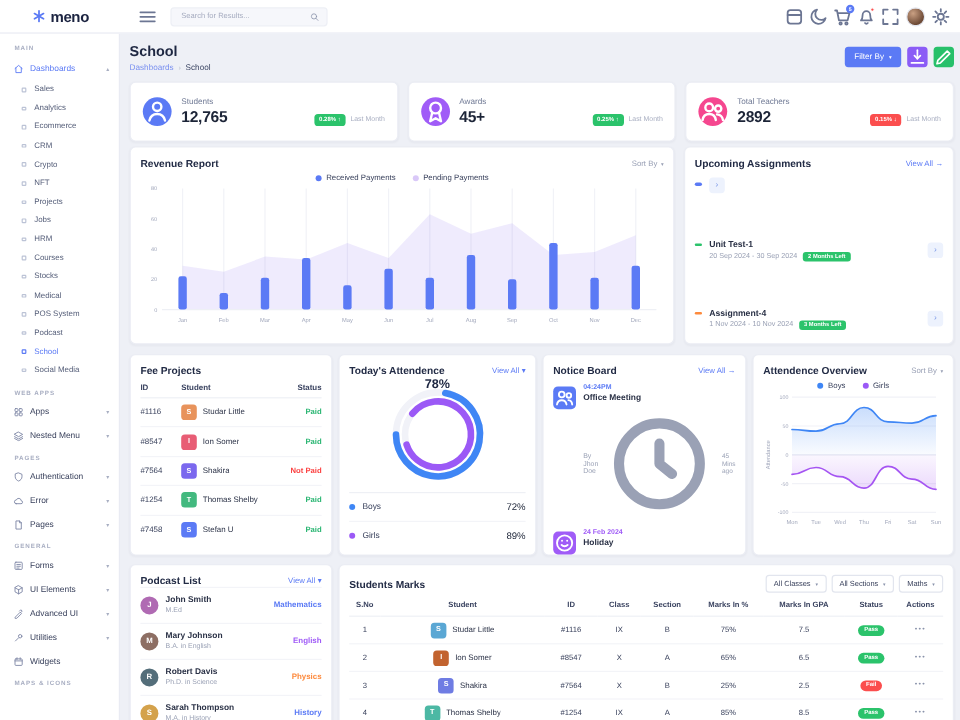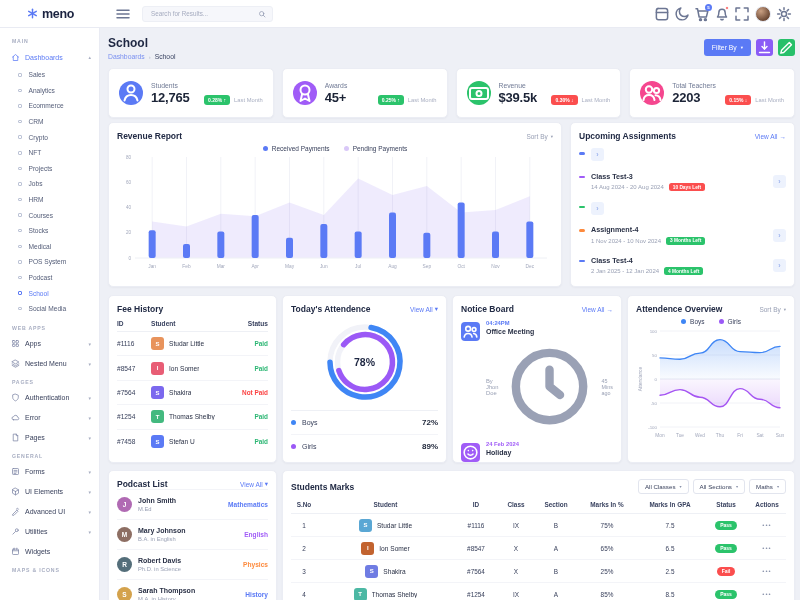--- a/index.html
+++ b/index.html
@@ -124,26 +124,26 @@
   .fee-row{border-bottom:1px solid #f3f4f8;height:25.2px;font-size:6.6px;color:#39415c;}
   .fee-row:last-child{border-bottom:none;}
   .stud{display:flex;align-items:center;gap:5px;min-width:0;}
   .avatar{width:13px;height:13px;border-radius:3px;color:#fff;font-size:6px;font-weight:bold;
     display:inline-flex;align-items:center;justify-content:center;flex:none;}
   .s-name{font-size:6.6px;color:#2a3146;white-space:nowrap;overflow:hidden;}
   .status-txt{text-align:right;font-weight:bold;font-size:6.4px;}
   .ok{color:#2bb673;} .bad{color:#fb4242;}
 
   .att-card{width:165px;flex:none;display:flex;flex-direction:column;}
-  .donut-wrap{position:relative;flex:1;display:flex;align-items:center;justify-content:center;}
+  .donut-wrap{position:relative;flex:1;display:flex;justify-content:center;}
   .donut-center{position:absolute;font-size:10.5px;font-weight:bold;color:#1e2742;}
   .att-legend{border-top:1px solid #eef0f5;}
   .att-lg-row{display:flex;align-items:center;height:23px;font-size:7px;color:#39415c;gap:6px;}
   .att-lg-row + .att-lg-row{border-top:1px solid #f3f4f8;}
-  .att-val{margin-left:auto;font-size:8px;font-weight:bold;color:#1c2437;}
+  .att-val{margin-left:auto;font-size:8px;font-weight:normal;color:#1c2437;}
   .dot-blue{background:#3f86f5;} .dot-purple{background:#9b59f6;}
 
   .ntc-card{width:170px;flex:none;display:flex;flex-direction:column;}
   .ntc-list{margin-top:4px;display:flex;flex-direction:column;flex:1;justify-content:space-between;}
   .ntc-item{display:flex;gap:6px;padding:2px 0;}
   .ntc-ic{width:19px;height:19px;border-radius:4px;color:#fff;display:flex;align-items:center;
     justify-content:center;flex:none;margin-top:2px;}
   .ntc-ic svg{width:10px;height:10px;}
   .n-blue{background:#5b7af5;}.n-purple{background:#a05cf7;}.n-green{background:#2dc46e;}
   .ntc-body{flex:1;min-width:0;}
@@ -521,47 +521,31 @@
         <div>
             <div class="st-label">Awards</div>
              <div class="st-value">45+</div>
           </div>
         <div class="st-right">
             <span class="pill up">0.25% ↑</span>
              <span class="st-period">Last Month</span>
           </div>
       </div>
       <div class="card stat-card">
-        <span class="st-ic c-green" style="display: inline-flex;">
-            <svg viewBox="0 0 24 24" fill="none" stroke="currentColor" stroke-width="2" stroke-linecap="round" stroke-linejoin="round" style="width:100%;height:100%">
-              <rect x="3" y="7" width="18" height="11" rx="2"></rect>
-              <circle cx="12" cy="12.5" r="2.5"></circle>
-            </svg>
-          </span>
-        <div>
-            <div class="st-label">Revenue</div>
-             <div class="st-value">$39.5k</div>
-          </div>
-        <div class="st-right">
-            <span class="pill down">0.30% ↓</span>
-             <span class="st-period">Last Month</span>
-          </div>
-      </div>
-      <div class="card stat-card">
         <span class="st-ic c-pink" style="display: inline-flex;">
             <svg viewBox="0 0 24 24" fill="none" stroke="currentColor" stroke-width="2" stroke-linecap="round" stroke-linejoin="round" style="width:100%;height:100%">
               <circle cx="9" cy="8.5" r="3.2"></circle>
               <path d="M3.5 19c.5-3.4 2.8-5 5.5-5s5 1.6 5.5 5"></path>
               <circle cx="16.5" cy="9.5" r="2.6"></circle>
               <path d="M15.5 14.3c2.6.2 4.5 1.8 5 4.7"></path>
             </svg>
           </span>
         <div>
             <div class="st-label">Total Teachers</div>
-             <div class="st-value">2203</div>
+             <div class="st-value">2892</div>
           </div>
         <div class="st-right">
             <span class="pill down">0.15% ↓</span>
              <span class="st-period">Last Month</span>
           </div>
       </div>
     </div>
 
     <div class="row-charts">
       <div class="card rev-card">
@@ -638,65 +622,50 @@
               <span>View All</span>
               <span>→</span>
             </span>
         </div>
         <div class="asg-list">
           <div class="asg-item">
             <span class="asg-marker m-blue"></span>
             <span class="asg-go">›</span>
           </div>
           <div class="asg-item">
-            <span class="asg-marker m-purple"></span>
+            <span class="asg-marker m-green"></span>
             <div class="asg-body">
-                <div class="asg-title">Class Test-3</div>
+                <div class="asg-title">Unit Test-1</div>
               <div class="asg-sub">
-                  <span class="asg-dates">14 Aug 2024 - 20 Aug 2024</span>
-                  <span class="tag b-red">10 Days Left</span>
+                  <span class="asg-dates">20 Sep 2024 - 30 Sep 2024</span>
+                  <span class="tag b-green">2 Months Left</span>
                 </div>
               </div>
-            <span class="asg-go">›</span>
-          </div>
-          <div class="asg-item">
-            <span class="asg-marker m-green"></span>
             <span class="asg-go">›</span>
           </div>
           <div class="asg-item">
             <span class="asg-marker m-orange"></span>
             <div class="asg-body">
                 <div class="asg-title">Assignment-4</div>
               <div class="asg-sub">
                   <span class="asg-dates">1 Nov 2024 - 10 Nov 2024</span>
                   <span class="tag b-green">3 Months Left</span>
                 </div>
               </div>
             <span class="asg-go">›</span>
           </div>
-          <div class="asg-item">
-            <span class="asg-marker m-blue"></span>
-            <div class="asg-body">
-                <div class="asg-title">Class Test-4</div>
-              <div class="asg-sub">
-                  <span class="asg-dates">2 Jan 2025 - 12 Jan 2024</span>
-                  <span class="tag b-green">4 Months Left</span>
-                </div>
-              </div>
-            <span class="asg-go">›</span>
-          </div>
         </div>
       </div>
     </div>
 
     <div class="row-mid">
 
       <div class="card fee-card">
         <div class="card-head">
-            <span class="c-title">Fee History</span>
+            <span class="c-title">Fee Projects</span>
           </div>
         <div class="fee-grid fee-head">
           <span>ID</span>
           <span>Student</span>
           <span style="text-align:right">Status</span>
         </div>
         <div class="fee-grid fee-row">
           <span>#1116</span>
           <span class="stud">
               <span class="avatar" style="background: rgb(232, 147, 92);">S</span>

